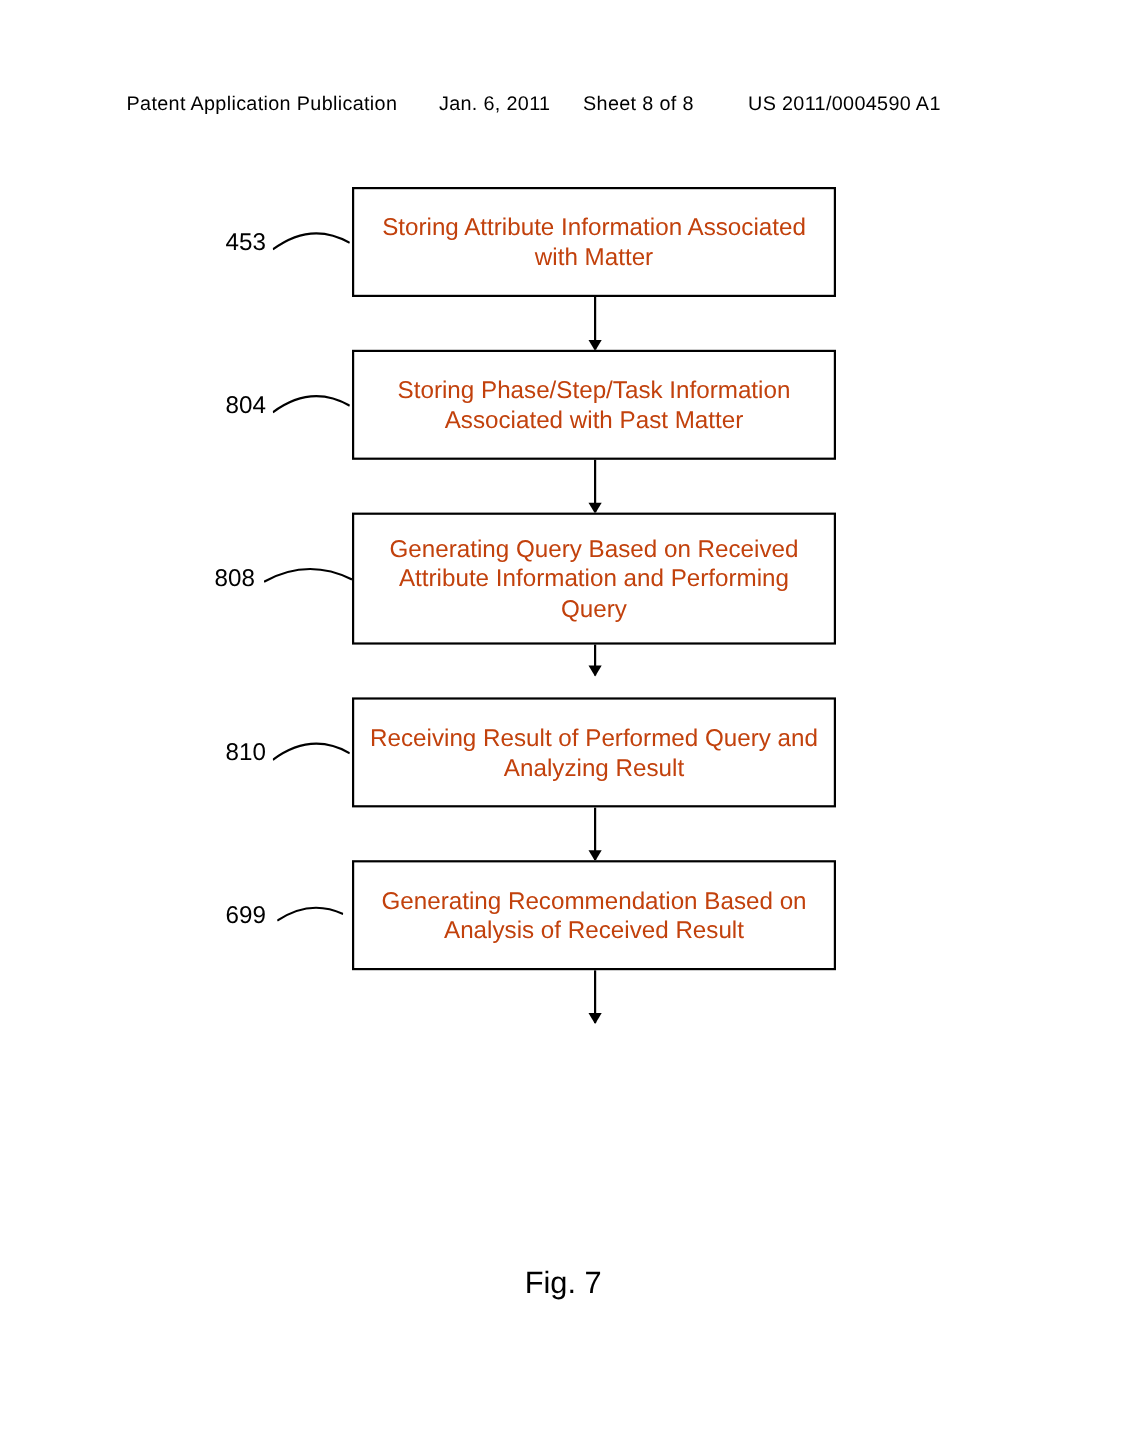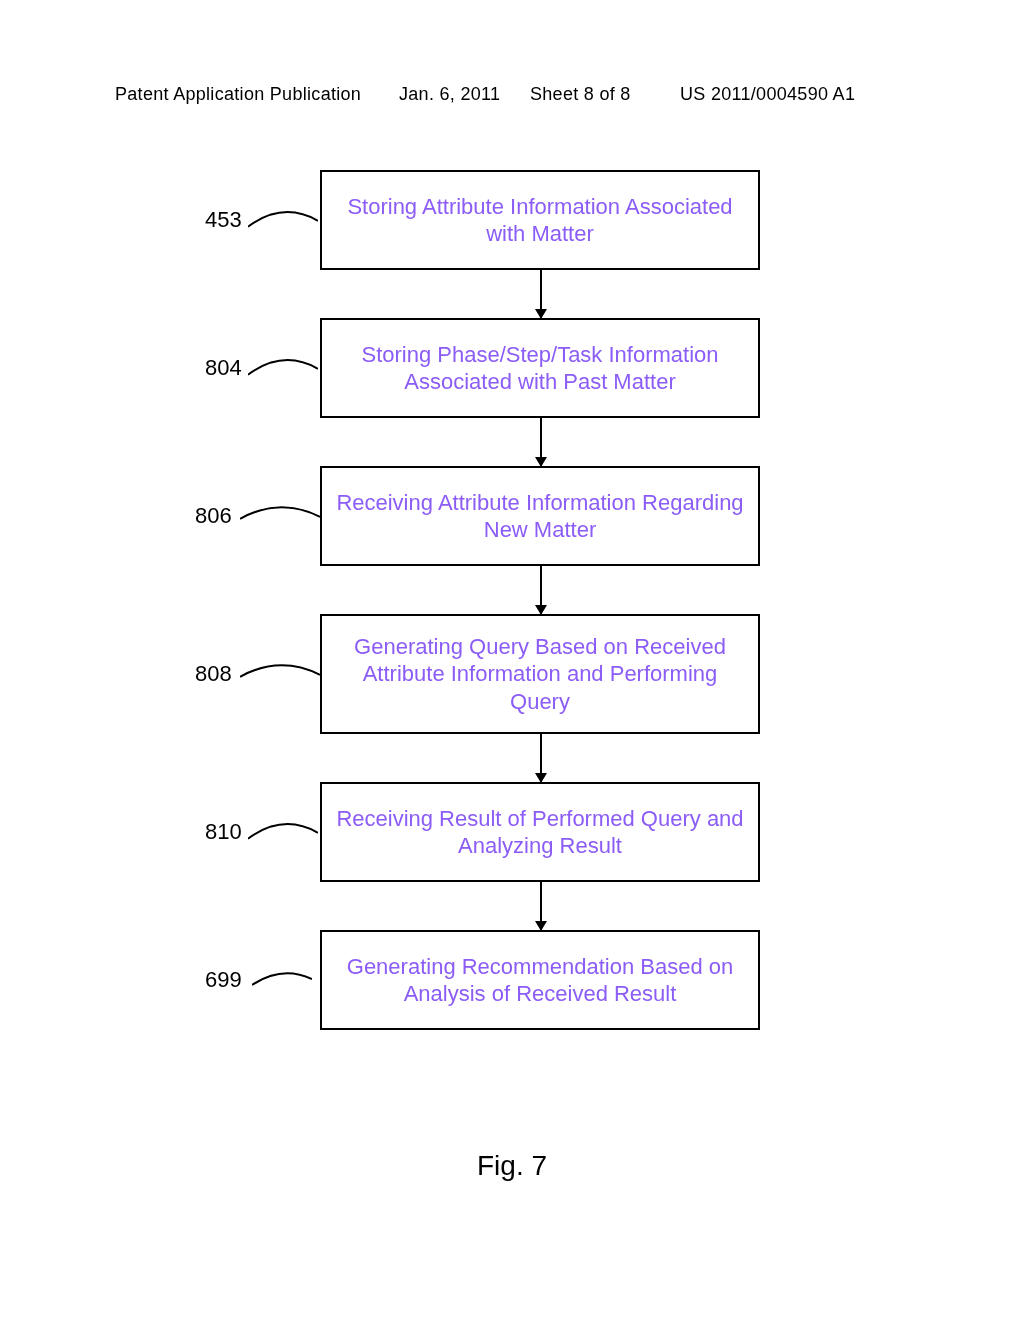--- a/index.html
+++ b/index.html
@@ -55,21 +55,21 @@
 
   .box {
     position: absolute;
     left: 320px;
     width: 440px;
     border: 2px solid #000;
     padding: 10px 10px;
     font-size: 22px;
     text-align: center;
     line-height: 1.25;
-    color: #8b5cf6;
+    color: #c2410c;
     background: #fff;
     display: flex;
     align-items: center;
     justify-content: center;
     height: 100%;
   }
 
   .arrow-wrap {
     position: absolute;
     left: 540px;
@@ -132,29 +132,20 @@
     </svg>
     <div class="box">
       <span>Storing Phase/Step/Task Information Associated with Past Matter</span>
     </div>
   </div>
   <div class="arrow-wrap" style="top:248px; height:48px">
     <div class="arrow-line" style="height:48px"></div>
       <div class="arrow-head"></div>
   </div>
 
-  <div class="step-row">
-    <span class="ref" style="left:195px">806</span>
-    <svg class="curve" width="80" height="24" viewBox="0 0 80 24" style="left:240px">
-      <path d="M0 16 Q 40 -6 80 14" stroke="#000" stroke-width="2" fill="none"></path>
-    </svg>
-    <div class="box">
-      <span>Receiving Attribute Information Regarding New Matter</span>
-    </div>
-  </div>
   <div class="arrow-wrap" style="top:396px; height:48px">
     <div class="arrow-line" style="height:48px"></div>
       <div class="arrow-head"></div>
   </div>
 
   <div class="step-row tall">
     <span class="ref" style="left:195px">808</span>
     <svg class="curve" width="80" height="24" viewBox="0 0 80 24" style="left:240px">
       <path d="M0 16 Q 40 -6 80 14" stroke="#000" stroke-width="2" fill="none"></path>
     </svg>

